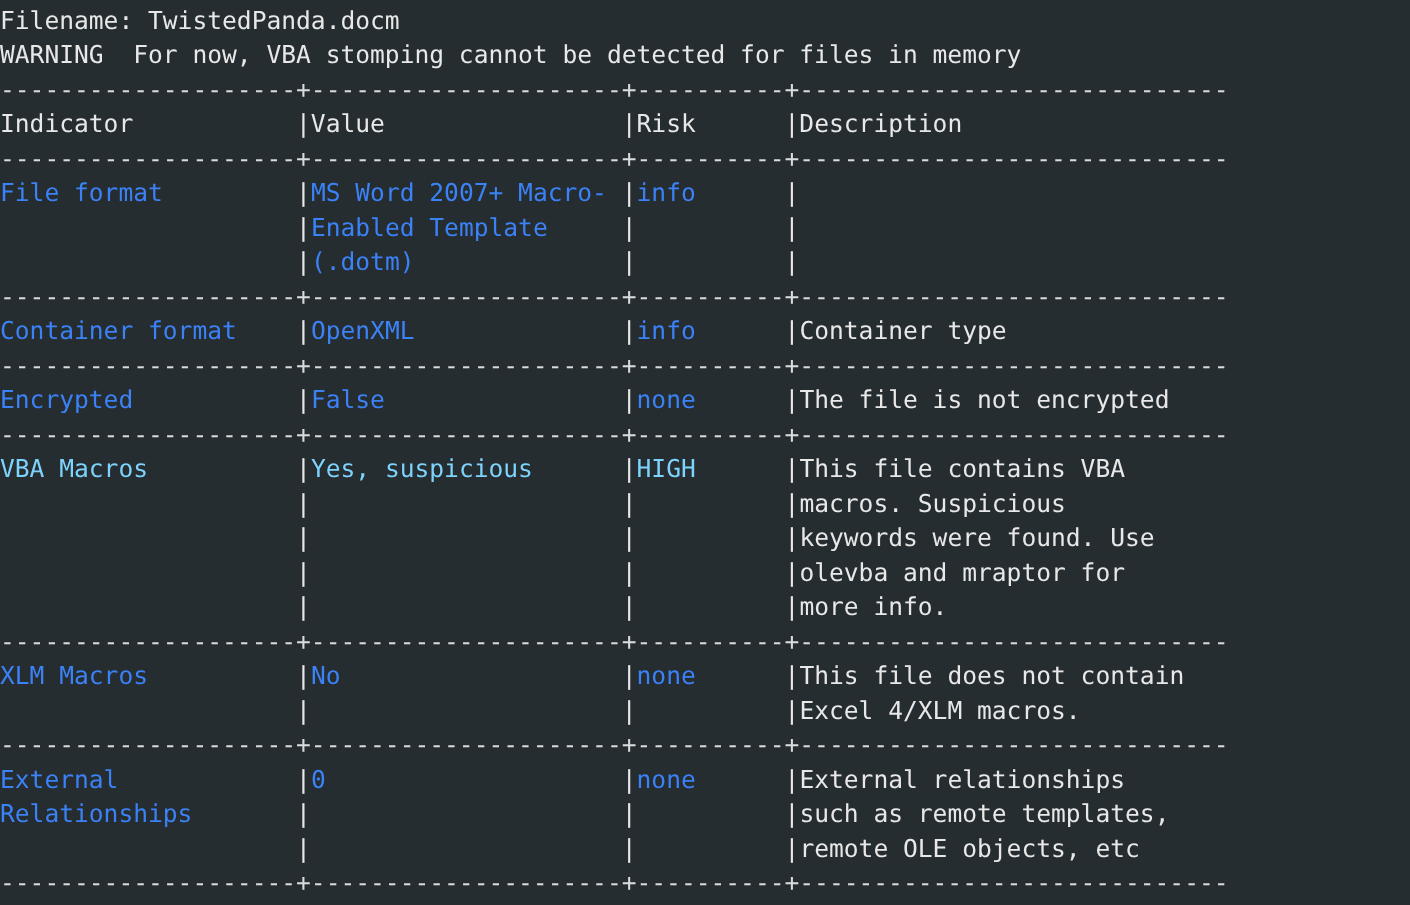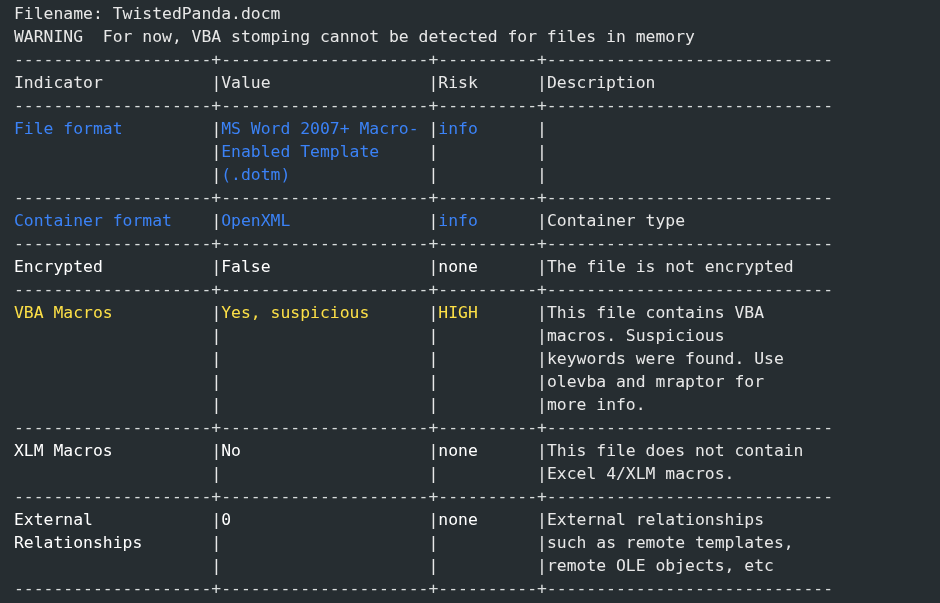--- a/index.html
+++ b/index.html
@@ -11,36 +11,36 @@
   body {
     width: 940px;
     height: 603px;
     overflow: hidden;
     font-family: "DejaVu Sans Mono", "Liberation Mono", monospace;
   }
   #terminal {
     width: 940px;
     height: 552px;
     box-sizing: border-box;
-    padding: 2px 0 0 14px;
+    padding: 2px 0 0 0;
     background: #262d31;
     color: #e8e8e8;
     font-family: "DejaVu Sans Mono", "Liberation Mono", monospace;
     font-size: 16.4px;
     line-height: 23px;
     letter-spacing: 0px;
     white-space: pre;
     -webkit-font-smoothing: antialiased;
   }
   .line {
     height: 23px;
     white-space: pre;
   }
   .c-white  { color: #e8e8e8; }
   .c-cyan   { color: #3b82f6; }
-  .c-orange { color: #ffffff; }
-  .c-red    { color: #fde047; }
+  .c-orange { color: #3b82f6; }
+  .c-red    { color: #7dd3fc; }
   .c-rule   { color: #d8dcdc; }
 </style>
 </head>
 <body>
 
 <div id="terminal"><div class="line"><span class="c-white">Filename: TwistedPanda.docm</span></div><div class="line"><span class="c-white">WARNING  For now, VBA stomping cannot be detected for files in memory</span></div><div class="line"><span class="c-rule">--------------------+---------------------+----------+-----------------------------</span></div><div class="line"><span class="c-white">Indicator           </span><span class="c-white">|Value                </span><span class="c-white">|Risk      </span><span class="c-white">|Description</span></div><div class="line"><span class="c-rule">--------------------+---------------------+----------+-----------------------------</span></div><div class="line"><span class="c-cyan">File format         </span><span class="c-white">|</span><span class="c-cyan">MS Word 2007+ Macro- </span><span class="c-white">|</span><span class="c-cyan">info      </span><span class="c-white">|</span><span class="c-white"></span></div><div class="line"><span class="c-cyan">                    </span><span class="c-white">|</span><span class="c-cyan">Enabled Template     </span><span class="c-white">|</span><span class="c-cyan">          </span><span class="c-white">|</span><span class="c-white"></span></div><div class="line"><span class="c-cyan">                    </span><span class="c-white">|</span><span class="c-cyan">(.dotm)              </span><span class="c-white">|</span><span class="c-cyan">          </span><span class="c-white">|</span><span class="c-white"></span></div><div class="line"><span class="c-rule">--------------------+---------------------+----------+-----------------------------</span></div><div class="line"><span class="c-cyan">Container format    </span><span class="c-white">|</span><span class="c-cyan">OpenXML              </span><span class="c-white">|</span><span class="c-cyan">info      </span><span class="c-white">|</span><span class="c-white">Container type</span></div><div class="line"><span class="c-rule">--------------------+---------------------+----------+-----------------------------</span></div><div class="line"><span class="c-orange">Encrypted           </span><span class="c-white">|</span><span class="c-orange">False                </span><span class="c-white">|</span><span class="c-orange">none      </span><span class="c-white">|</span><span class="c-white">The file is not encrypted</span></div><div class="line"><span class="c-rule">--------------------+---------------------+----------+-----------------------------</span></div><div class="line"><span class="c-red">VBA Macros          </span><span class="c-white">|</span><span class="c-red">Yes, suspicious      </span><span class="c-white">|</span><span class="c-red">HIGH      </span><span class="c-white">|</span><span class="c-white">This file contains VBA</span></div><div class="line"><span class="c-red">                    </span><span class="c-white">|</span><span class="c-red">                     </span><span class="c-white">|</span><span class="c-red">          </span><span class="c-white">|</span><span class="c-white">macros. Suspicious</span></div><div class="line"><span class="c-red">                    </span><span class="c-white">|</span><span class="c-red">                     </span><span class="c-white">|</span><span class="c-red">          </span><span class="c-white">|</span><span class="c-white">keywords were found. Use</span></div><div class="line"><span class="c-red">                    </span><span class="c-white">|</span><span class="c-red">                     </span><span class="c-white">|</span><span class="c-red">          </span><span class="c-white">|</span><span class="c-white">olevba and mraptor for</span></div><div class="line"><span class="c-red">                    </span><span class="c-white">|</span><span class="c-red">                     </span><span class="c-white">|</span><span class="c-red">          </span><span class="c-white">|</span><span class="c-white">more info.</span></div><div class="line"><span class="c-rule">--------------------+---------------------+----------+-----------------------------</span></div><div class="line"><span class="c-orange">XLM Macros          </span><span class="c-white">|</span><span class="c-orange">No                   </span><span class="c-white">|</span><span class="c-orange">none      </span><span class="c-white">|</span><span class="c-white">This file does not contain</span></div><div class="line"><span class="c-orange">                    </span><span class="c-white">|</span><span class="c-orange">                     </span><span class="c-white">|</span><span class="c-orange">          </span><span class="c-white">|</span><span class="c-white">Excel 4/XLM macros.</span></div><div class="line"><span class="c-rule">--------------------+---------------------+----------+-----------------------------</span></div><div class="line"><span class="c-orange">External            </span><span class="c-white">|</span><span class="c-orange">0                    </span><span class="c-white">|</span><span class="c-orange">none      </span><span class="c-white">|</span><span class="c-white">External relationships</span></div><div class="line"><span class="c-orange">Relationships       </span><span class="c-white">|</span><span class="c-orange">                     </span><span class="c-white">|</span><span class="c-orange">          </span><span class="c-white">|</span><span class="c-white">such as remote templates,</span></div><div class="line"><span class="c-orange">                    </span><span class="c-white">|</span><span class="c-orange">                     </span><span class="c-white">|</span><span class="c-orange">          </span><span class="c-white">|</span><span class="c-white">remote OLE objects, etc</span></div><div class="line"><span class="c-rule">--------------------+---------------------+----------+-----------------------------</span></div></div>
 
 </body></html>

